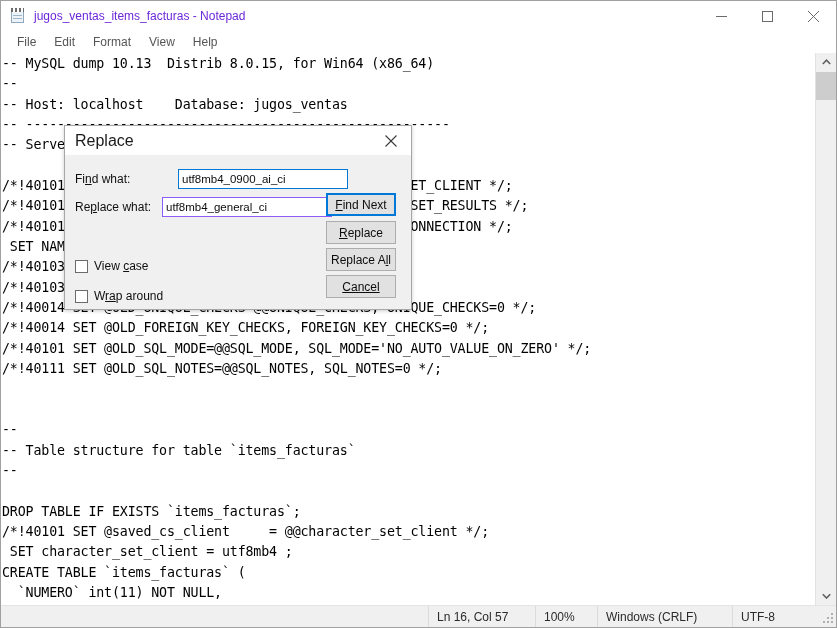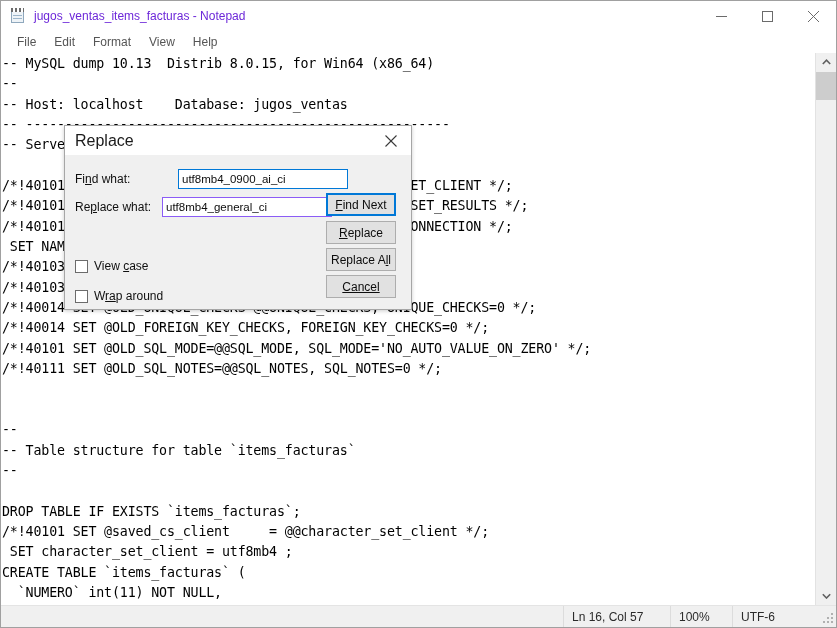--- a/index.html
+++ b/index.html
@@ -356,21 +356,22 @@
       <svg width="9" height="6" viewBox="0 0 9 6">
           <polyline points="0.8,1.2 4.5,5 8.2,1.2" fill="none" stroke="currentColor" stroke-width="1.6"></polyline>
         </svg>
     </div>
   </div>
 
   <div class="statusbar">
     <div class="status-spacer"></div>
     <div class="status-cell sc-pos">Ln 16, Col 57</div>
     <div class="status-cell sc-zoom">100%</div>
-    <div class="status-cell sc-enc">UTF-6</div>
+    <div class="status-cell sc-eol">Windows (CRLF)</div>
+    <div class="status-cell sc-enc">UTF-8</div>
     <div class="grip"></div>
   </div>
 
   <div class="dialog">
 
     <div class="dlg-titlebar">
       <div class="dlg-title">Replace</div>
       <div class="dlg-close">
         <svg width="12" height="12" viewBox="0 0 12 12">
             <line x1="0.5" y1="0.5" x2="11.5" y2="11.5" stroke="currentColor" stroke-width="1.1"></line>

